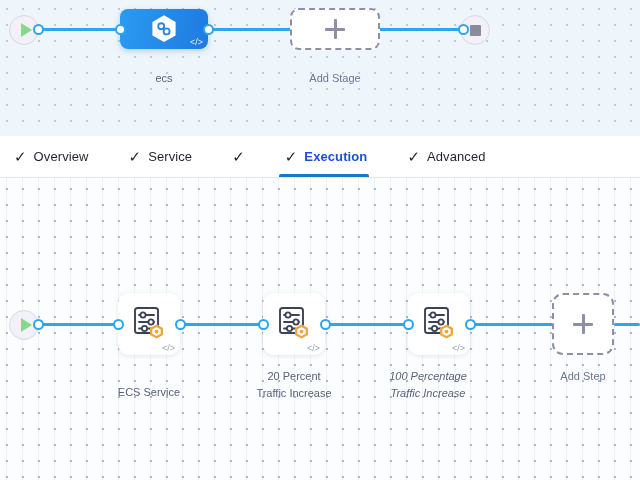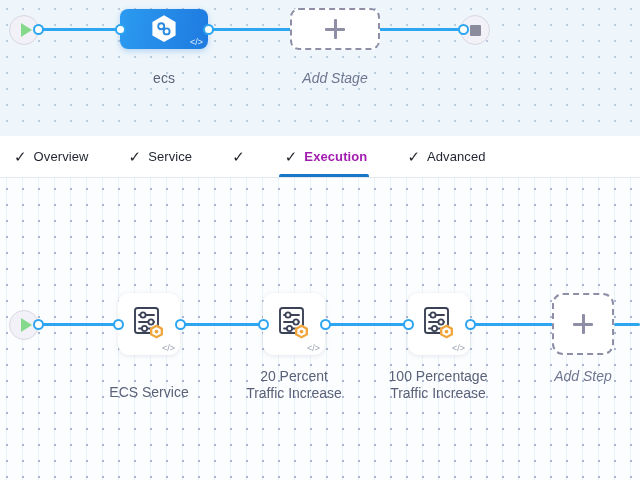--- a/index.html
+++ b/index.html
@@ -164,29 +164,28 @@
   }
   .plus-glyph::after {
     top: 0; left: 8.5px;
     width: 3px; height: 20px;
   }
 
   
   .node-label {
     position: absolute;
     text-align: center;
-    font-size: 14px;
+    font-size: 11px;
     line-height: 17px;
     color: #5a6178;
     font-family: "Liberation Sans", sans-serif;
     z-index: 2;
   }
   .node-label.muted {
     color: #6e7590;
-    font-style: italic;
   }
 
   
   .step-node {
     position: absolute;
     width: 62px;
     height: 62px;
     border-radius: 11px;
     background: #ffffff;
     box-shadow: 0 1px 5px rgba(70,90,130,0.14);
@@ -232,21 +231,21 @@
     line-height: 1;
     display: inline-block;
   }
   .tab .tab-label {
     font-size: 13px;
     color: #1f2430;
     letter-spacing: 0.1px;
   }
   .tab.active .tab-label {
     font-weight: bold;
-    color: #a21caf;
+    color: #1d4ed8;
   }
   .tab.active::after {
     content: "";
     position: absolute;
     left: 0;
     right: 12px;
     bottom: 0;
     height: 3px;
     background: #1877c9;
     border-radius: 2px 2px 0 0;
@@ -402,21 +401,21 @@
         <g>
           <path d="M24.5 18.5 L30.8 22 L30.8 29 L24.5 32.5 L18.2 29 L18.2 22 Z" fill="#ffffff"></path>
           <path d="M24.5 19.8 L29.8 22.7 L29.8 28.4 L24.5 31.3 L19.2 28.4 L19.2 22.7 Z" fill="none" stroke="#f0a43a" stroke-width="2.3"></path>
           <circle cx="24.5" cy="25.6" r="1.9" fill="#f0a43a"></circle>
         </g>
       </svg>
       <span class="code-glyph dark">&lt;/&gt;</span>
     </div>
     <div class="port" style="left:403px; top:141px;"></div>
     <div class="port" style="left:465px; top:141px;"></div>
-    <div class="node-label" style="left:378px; top:190px; width:120px;">
+    <div class="node-label" style="left:368px; top:190px; width:120px;font-style:italic;">
       <div>100 Percentage</div>
       <div>Traffic Increase</div>
     </div>
 
     <div class="add-box step" style="left:552px; top:115px;">
       <span class="plus-glyph"></span>
     </div>
     <div class="node-label muted" style="left:523px; top:190px; width:120px;">Add Step</div>
   </div>
 

